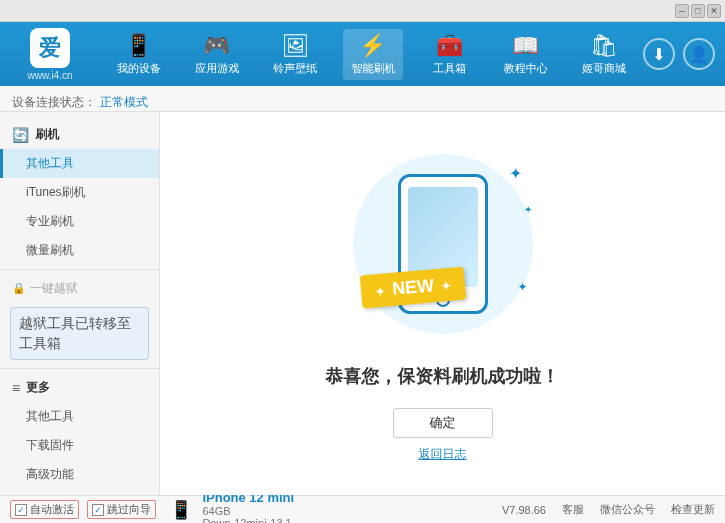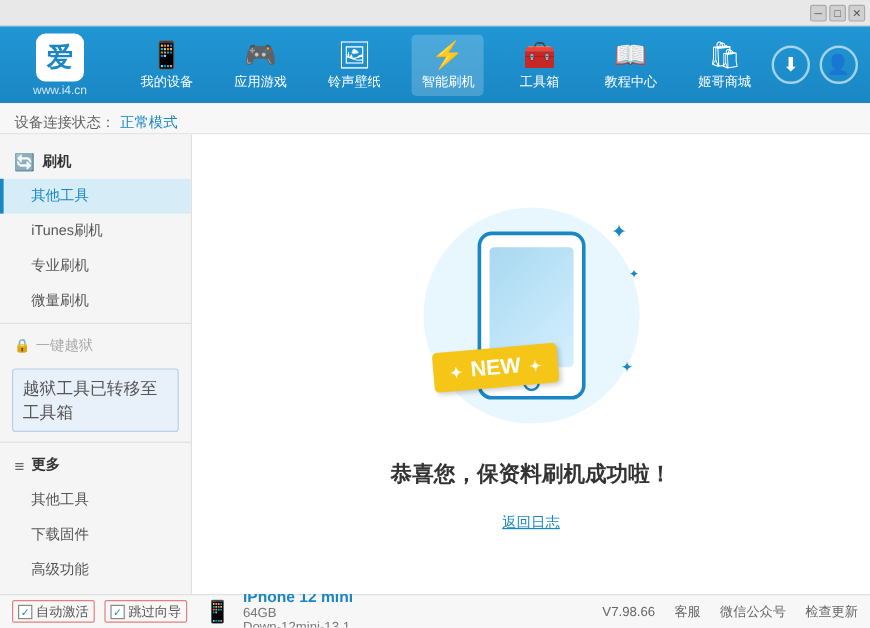--- a/index.html
+++ b/index.html
@@ -483,20 +483,21 @@
         <span>NEW</span>
         <span style="font-size:12px;margin-left:2px;">✦</span>
       </div>
       <div class="sparkle sparkle-1">✦</div>
       <div class="sparkle sparkle-2">✦</div>
       <div class="sparkle sparkle-3">✦</div>
     </div>
 
     <div class="success-text">恭喜您，保资料刷机成功啦！</div>
 
+    <button class="confirm-btn">确定</button>
     <span class="back-link">返回日志</span>
   </div>
 </div>
 
 <div class="bottom-bar">
   <div class="bottom-left">
     <div class="checkbox-item">
       <div class="checkbox">✓</div>
       <span>自动激活</span>
     </div>

